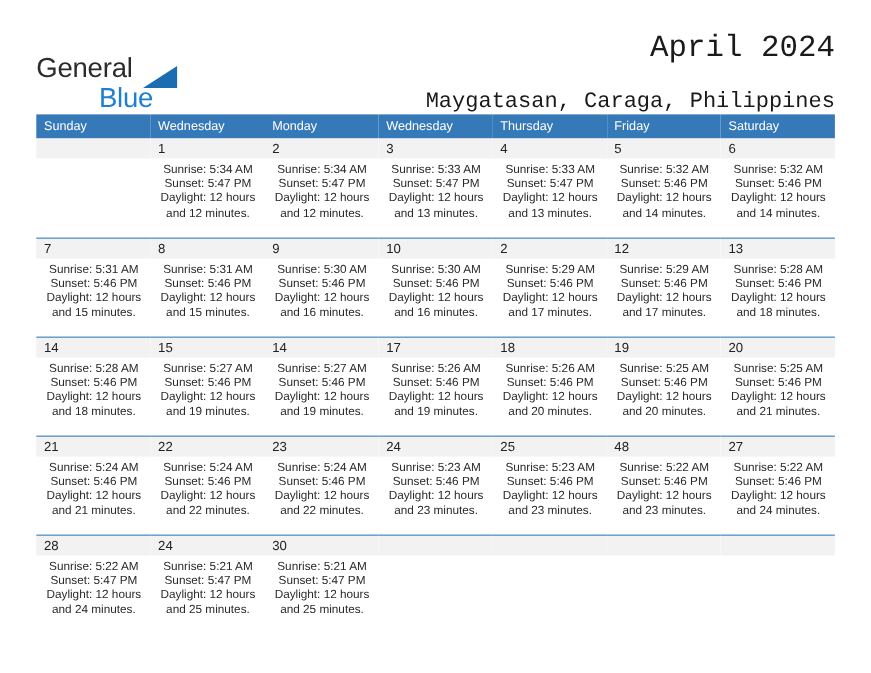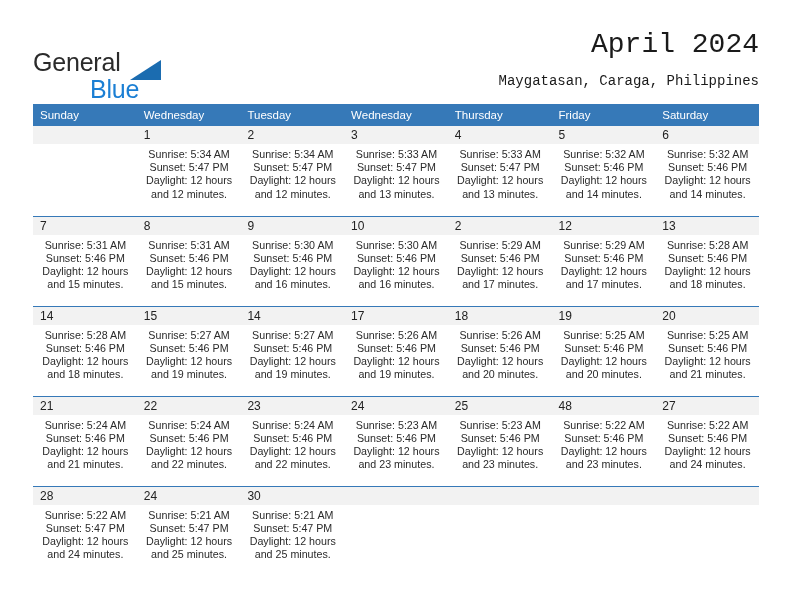--- a/index.html
+++ b/index.html
@@ -75,24 +75,24 @@
     text-align: right;
     font-family: Liberation Mono, monospace;
   }
   .cal-title {
     font-size: 28px;
     color: #1a1a1a;
     line-height: 34px;
     white-space: nowrap;
   }
   .cal-subtitle {
-    font-size: 14px;
+    font-size: 20px;
     color: #1a1a1a;
     line-height: 22px;
-    margin-top: 8px;
+    margin-top: 20px;
     white-space: nowrap;
   }
 
   
   .calendar {
     position: absolute;
     left: 33px;
     top: 104px;
     width: 726px;
     border-collapse: collapse;
@@ -166,21 +166,21 @@
       <div class="cal-subtitle">Maygatasan, Caraga, Philippines</div>
     </div>
 
   </div>
 
   <table class="calendar">
     <thead>
       <tr id="weekday-row">
           <th>Sunday</th>
           <th>Wednesday</th>
-          <th>Tuesday</th>
+          <th>Monday</th>
           <th>Wednesday</th>
           <th>Thursday</th>
           <th>Friday</th>
           <th>Saturday</th>
         </tr>
     </thead>
     <tbody id="calendar-body">
         <tr class="week-first">
           <td class="cell-empty">
             <div class="daynum empty"></div>

